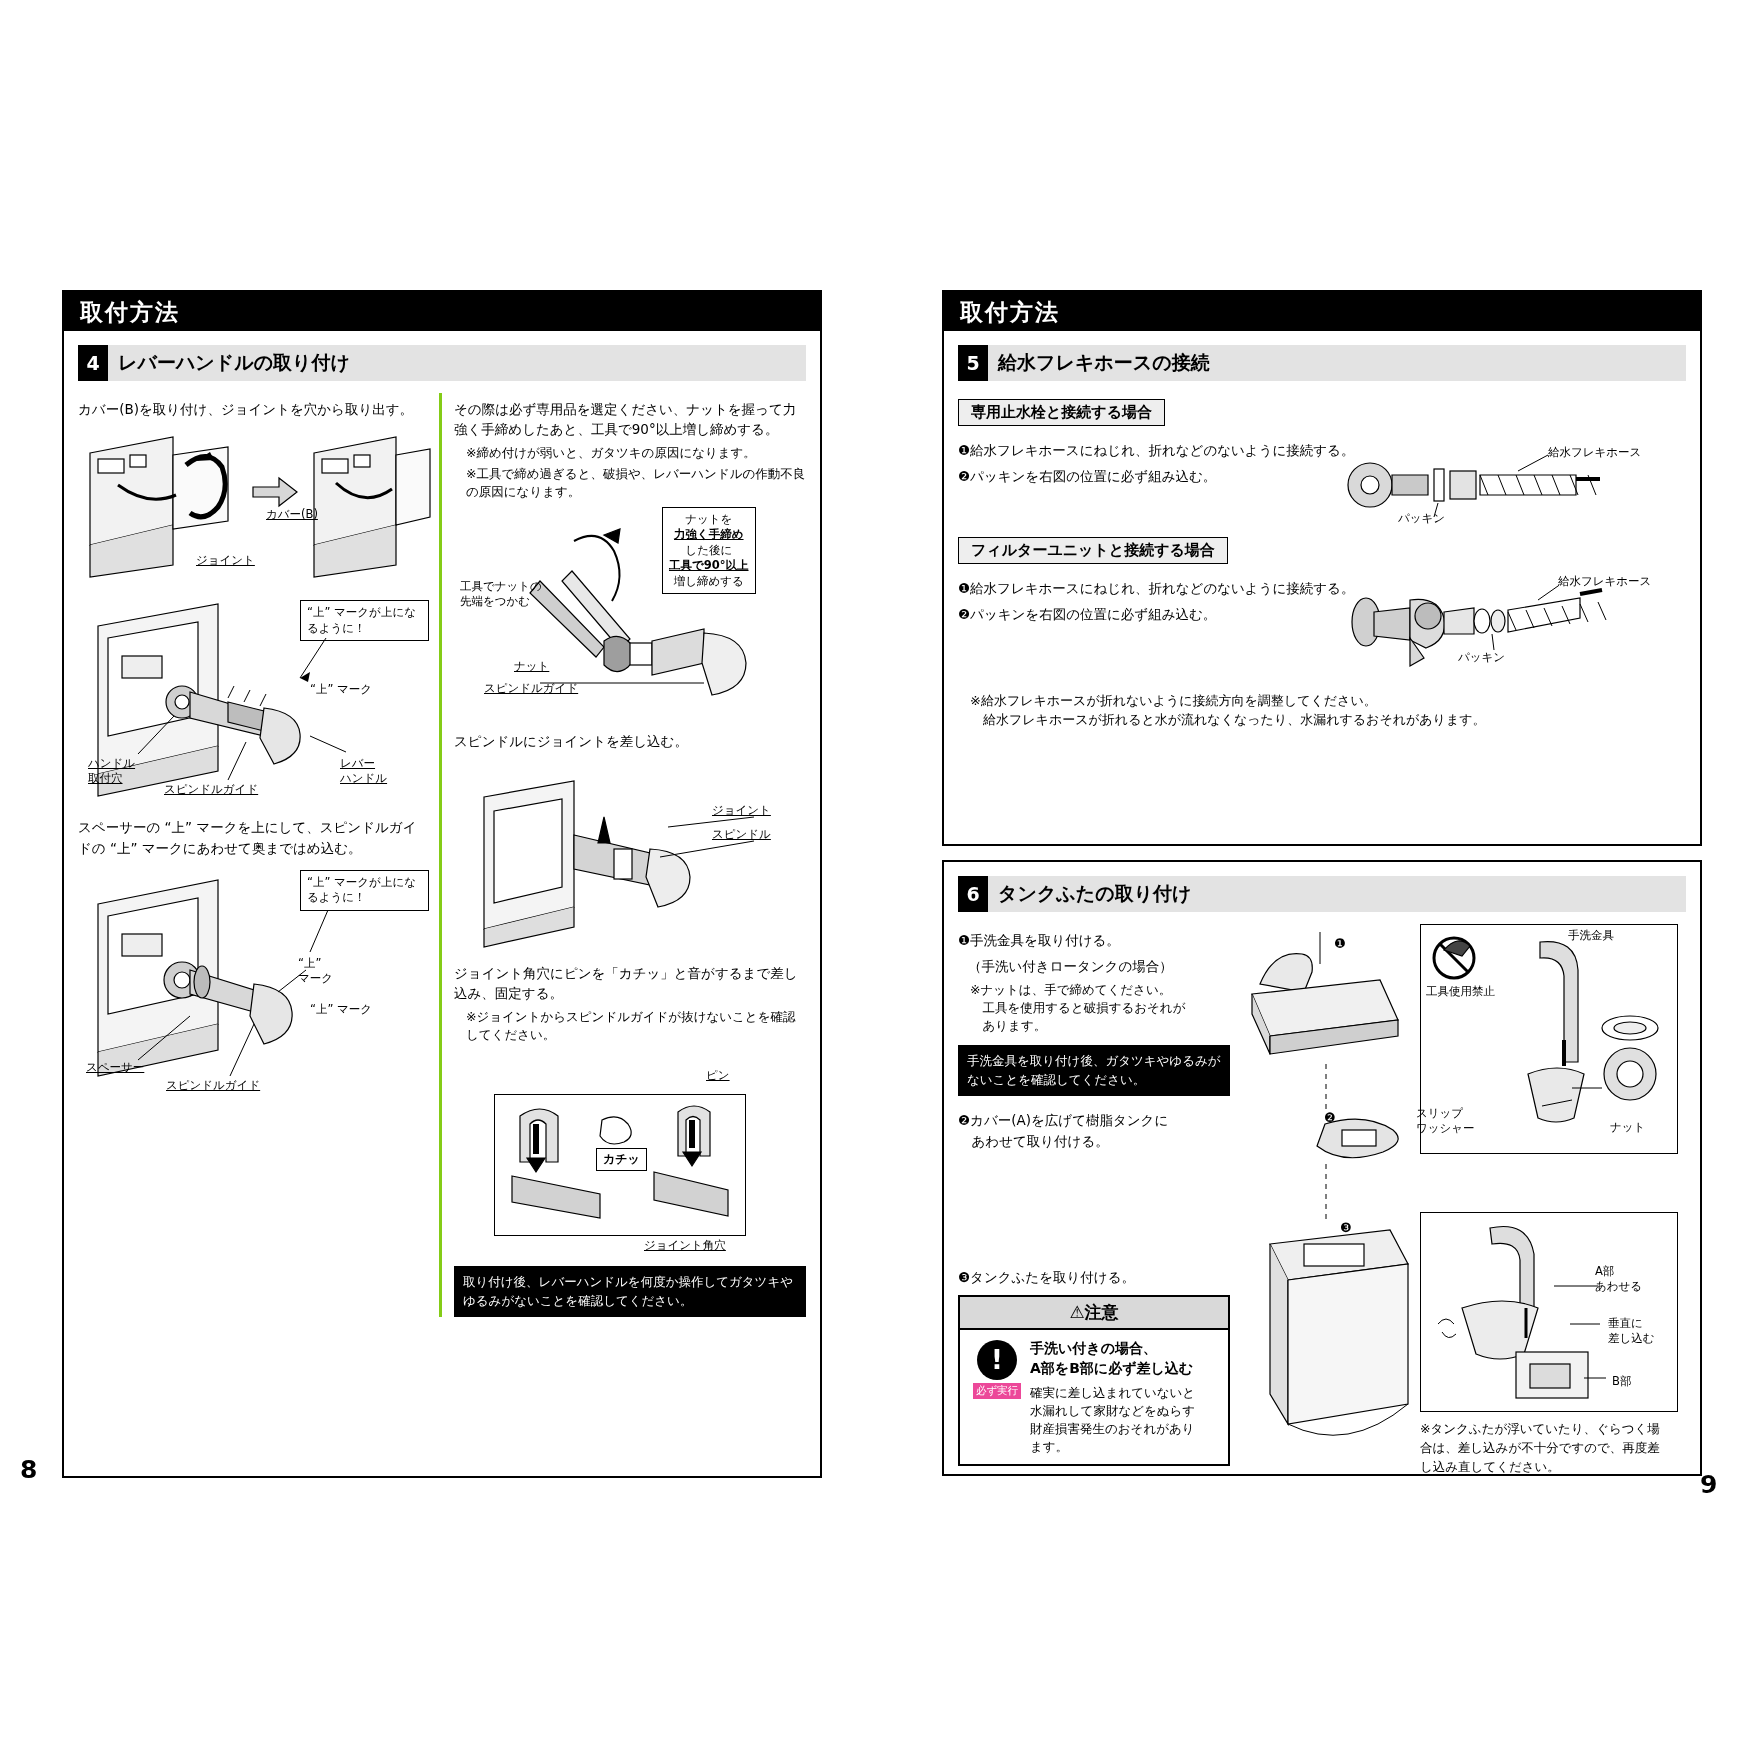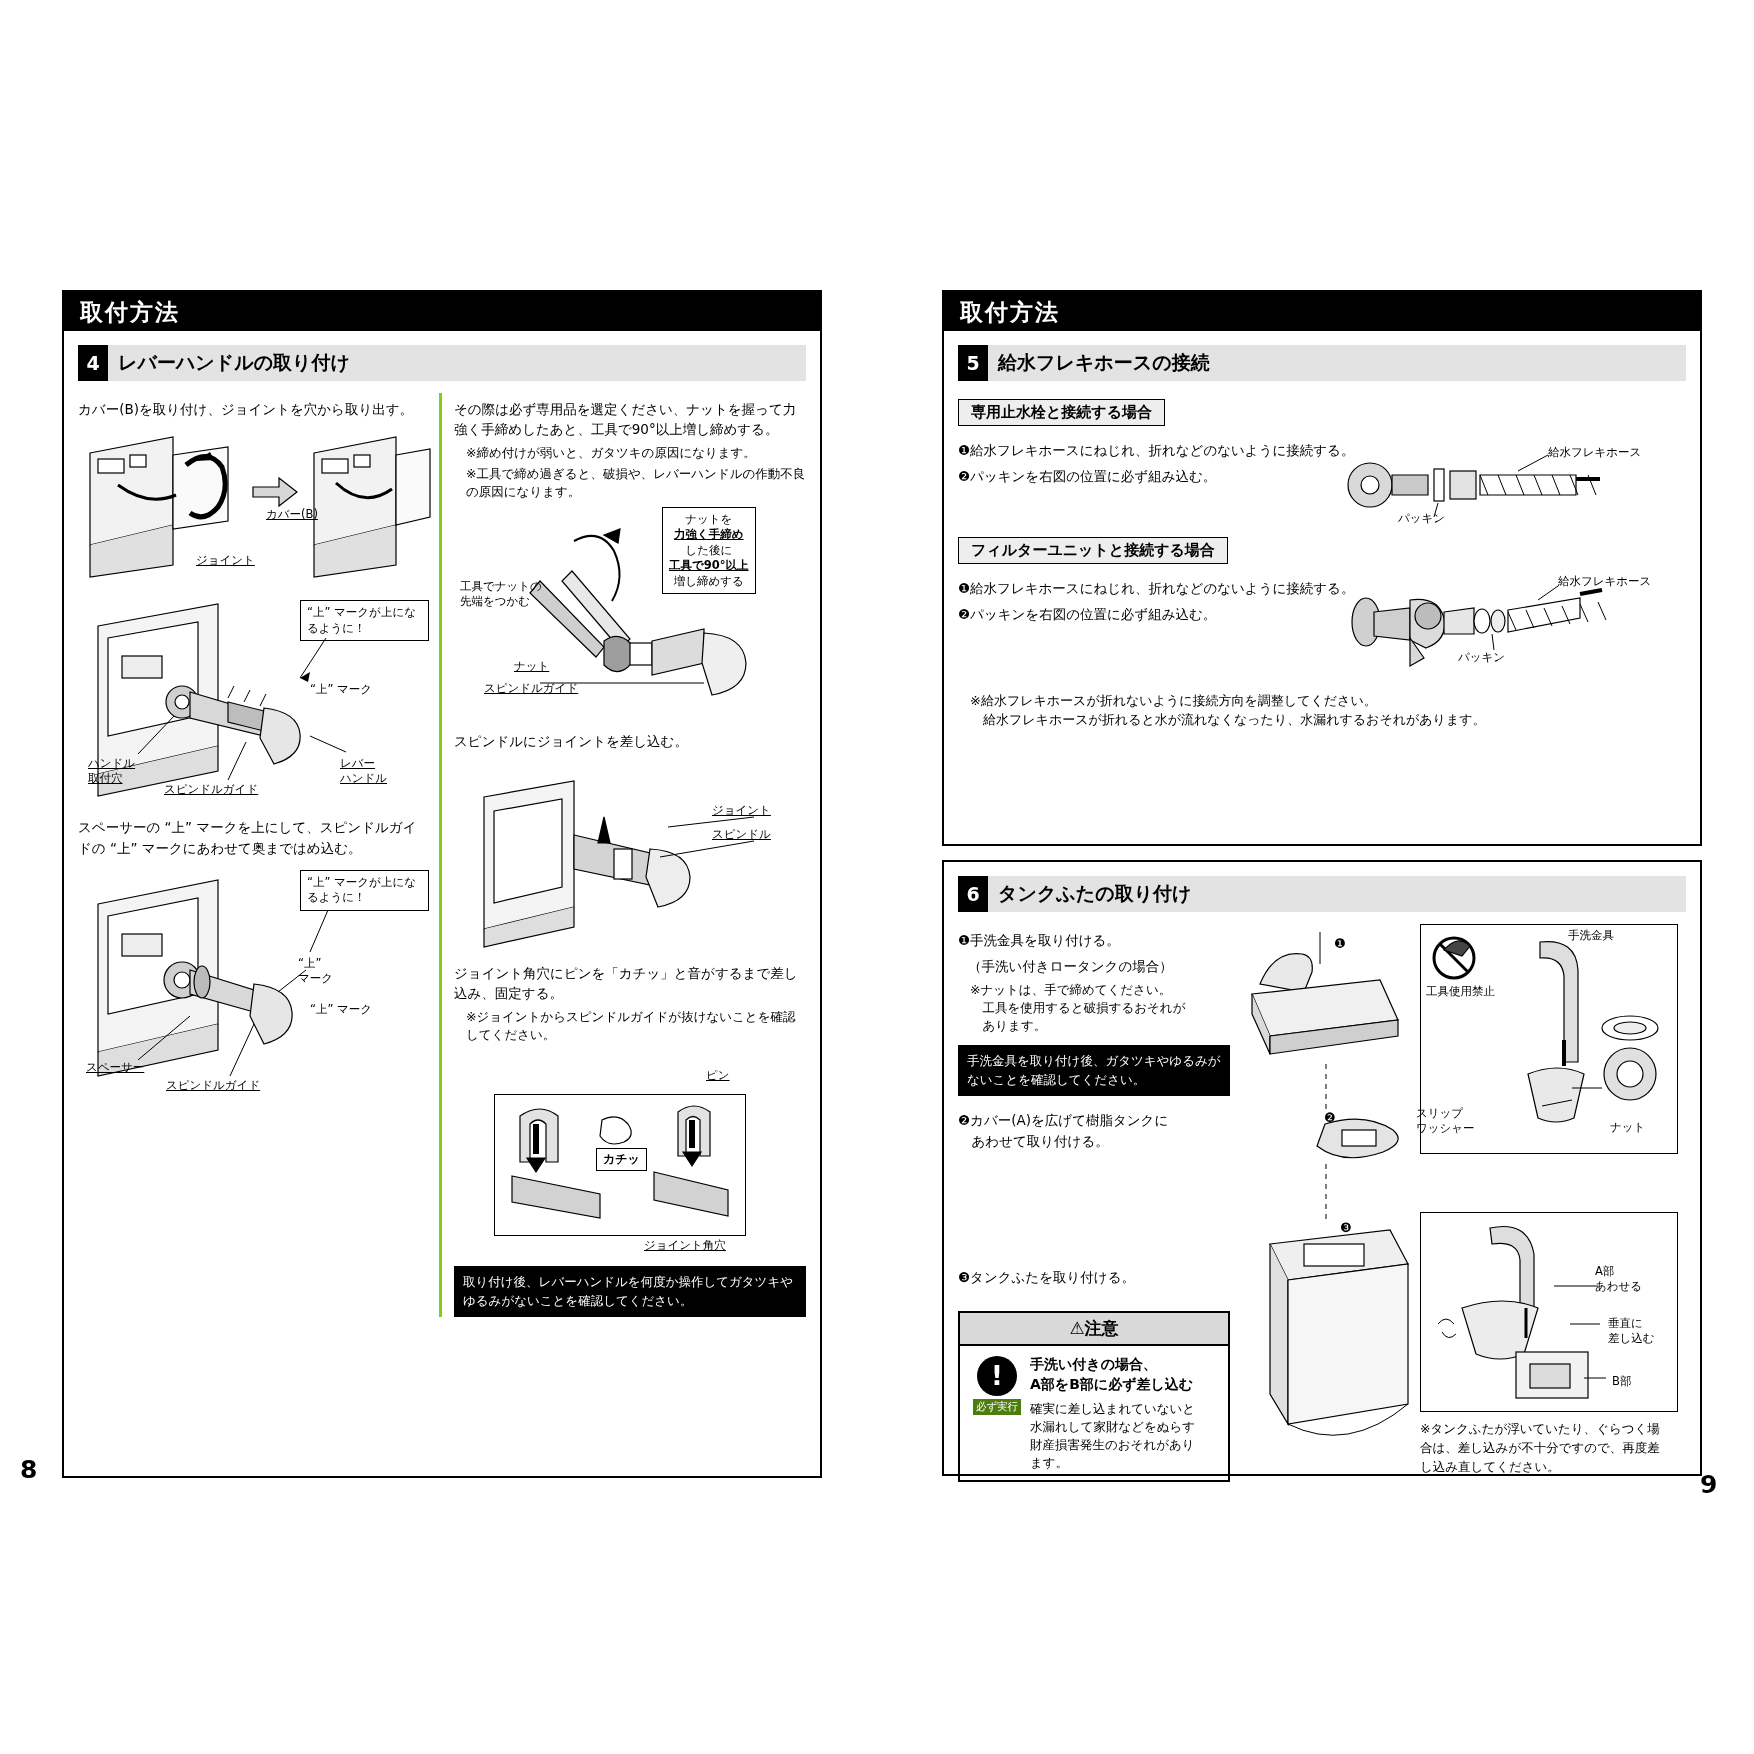--- a/index.html
+++ b/index.html
@@ -70,29 +70,29 @@
     font-size:11.5px;line-height:1.35;padding:4px 6px;white-space:nowrap;
   }
   .blackbar{
     background:#000;color:#fff;font-size:12.5px;line-height:1.5;
     padding:7px 9px;
   }
   .subhead{
     border:1.5px solid #000;background:#eee;font-weight:bold;font-size:15px;
     display:inline-block;padding:3px 12px;margin:6px 0 8px 0;
   }
-  .warnbox{border:2px solid #000;margin-top:24px;}
+  .warnbox{border:2px solid #000;margin-top:8px;}
   .warnhead{background:#d9d9d9;border-bottom:2px solid #000;text-align:center;font-weight:bold;font-size:17px;padding:4px;}
   .warnbody{display:flex;padding:8px;}
   .warnicon{width:58px;min-width:58px;text-align:center;font-size:11px;}
   .warnicon .circ{
     width:40px;height:40px;border-radius:50%;background:#000;color:#fff;
     margin:2px auto 3px auto;font-size:26px;font-weight:bold;line-height:40px;
   }
-  .warnicon .tag{background:#4d7c0f;color:#fff;font-size:10.5px;padding:1px 3px;display:inline-block;}
+  .warnicon .tag{background:#ec4899;color:#fff;font-size:10.5px;padding:1px 3px;display:inline-block;}
   .warntext{font-size:12.5px;line-height:1.45;padding-left:4px;}
   .warntext b{font-size:14px;}
 
   .pageno{position:absolute;font-weight:bold;font-size:25px;}
   #pno-left{left:20px;top:1455px;}
   #pno-right{left:1700px;top:1470px;}
   .thin{border:1px solid #000;}
   svg{display:block;}
 </style>
 </head>

